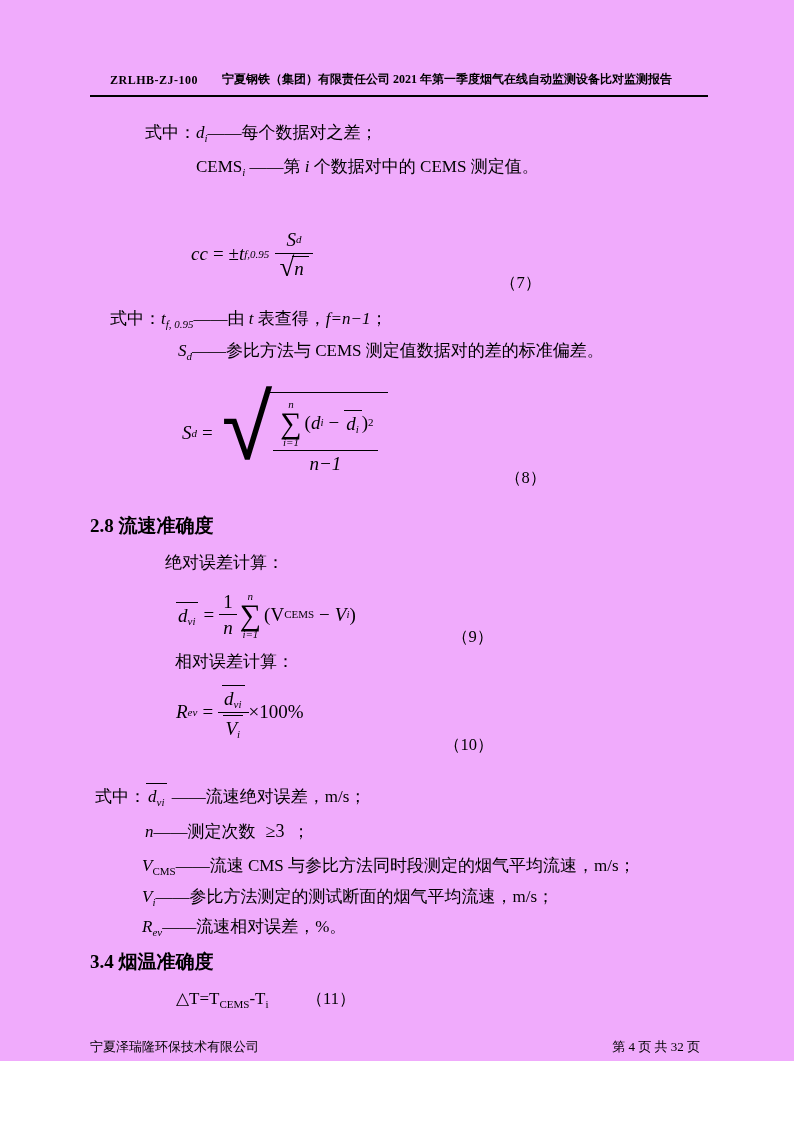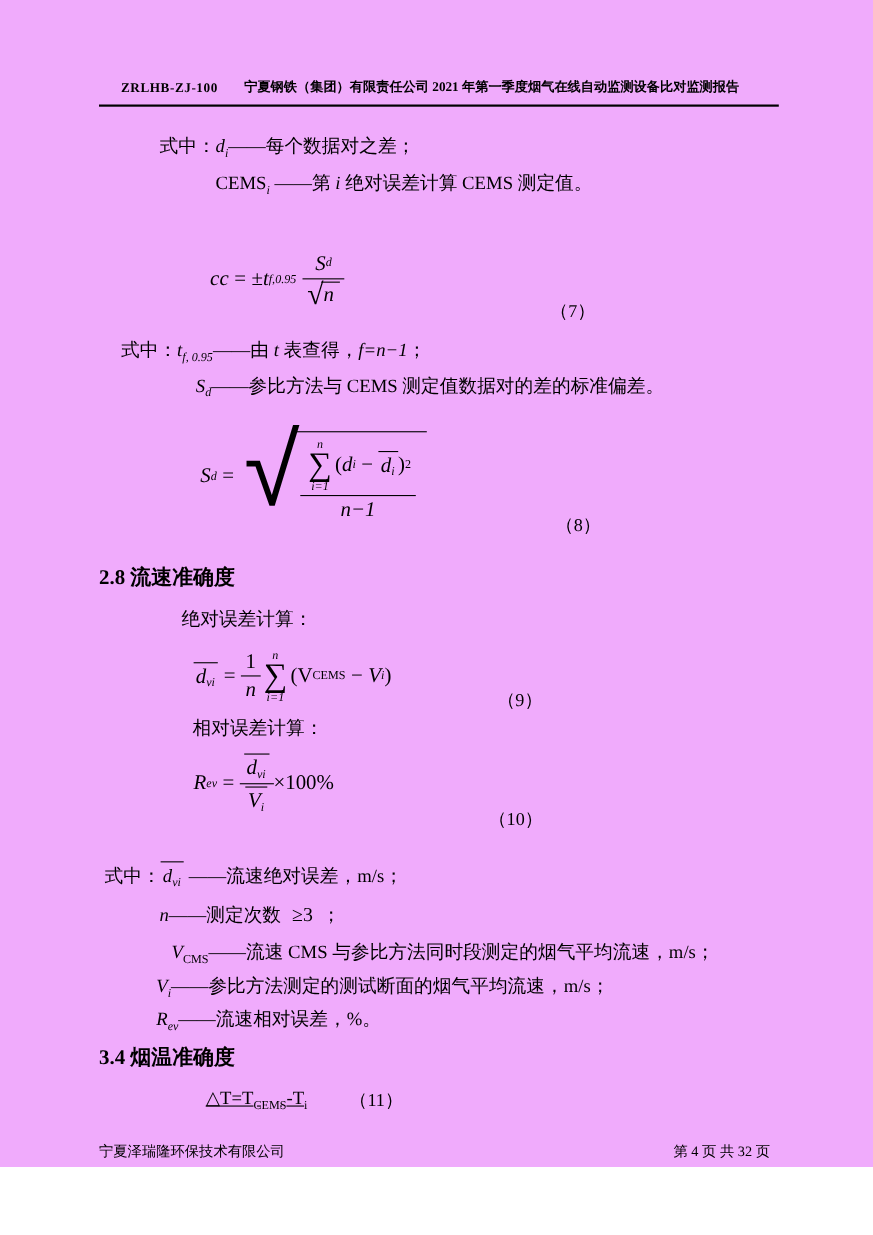--- a/index.html
+++ b/index.html
@@ -58,21 +58,21 @@
 
   <div class="hdr">
     <span class="docnum">ZRLHB-ZJ-100</span>
     <span>宁夏钢铁（集团）有限责任公司 2021 年第一季度烟气在线自动监测设备比对监测报告</span>
   </div>
 
   <div class="abs t" style="left:145px; top:122px;">
     <span>式中：</span><span class="it">d</span><sub class="it">i</sub><span>——每个数据对之差；</span>
   </div>
   <div class="abs t" style="left:196px; top:156px;">
-    <span class="rm">CEMS</span><sub class="it">i</sub><span> ——第 </span><span class="it">i</span><span> 绝对误差计算 CEMS 测定值。</span>
+    <span class="rm">CEMS</span><sub class="it">i</sub><span> ——第 </span><span class="it">i</span><span> 个数据对中的 CEMS 测定值。</span>
   </div>
 
   <div class="abs fm" style="left:191px; top:229px;">
     <span class="it">cc</span>
     <span class="mx">=</span>
     <span class="rm">±</span>
       <span class="it">t</span>
       <sub class="it">f,0.95</sub>
     <span class="frac" style="margin-left:6px;">
       <span class="num">
@@ -192,32 +192,32 @@
 
   <div class="abs t" style="left:95px; top:783px;">
     <span>式中：</span><span class="ol">
         <span class="it">d</span>
         <sub class="it">vi</sub>
       </span><span> ——流速绝对误差，m/s；</span>
   </div>
   <div class="abs t" style="left:145px; top:820px;">
     <span class="it">n</span><span>——测定次数</span><span class="ge">≥3</span><span>；</span>
   </div>
-  <div class="abs t" style="left:156px; top:855px;">
+  <div class="abs t" style="left:142px; top:855px;">
     <span class="it">V</span><sub class="rm">CMS</sub><span>——流速 CMS 与参比方法同时段测定的烟气平均流速，m/s；</span>
   </div>
   <div class="abs t" style="left:142px; top:886px;">
     <span class="it">V</span><sub class="it">i</sub><span>——参比方法测定的测试断面的烟气平均流速，m/s；</span>
   </div>
   <div class="abs t" style="left:142px; top:916px;">
     <span class="it">R</span><sub class="it">ev</sub><span>——流速相对误差，%。</span>
   </div>
 
   <div class="abs heading" style="left:90px; top:950px;">3.4 烟温准确度</div>
   <div class="abs t" style="left:150px; top:988px; display:flex; align-items:center;">
-    <span style="margin-left:37px;text-decoration:underline;"><span class="rm">△T=T</span><sub class="rm">CEMS</sub><span class="rm">-T</span><sub class="rm">i</sub></span>
+    <span style="margin-left:26px;"><span class="rm">△T=T</span><sub class="rm">CEMS</sub><span class="rm">-T</span><sub class="rm">i</sub></span>
     <span class="eqnum" style="margin-left:38px;">（11）</span>
   </div>
 
   <div class="abs ftr" style="left:90px; top:1038px;">宁夏泽瑞隆环保技术有限公司</div>
   <div class="abs ftr" style="right:94px; top:1038px;">第 4 页 共 32 页</div>
 
 </div>
 
 </body></html>

